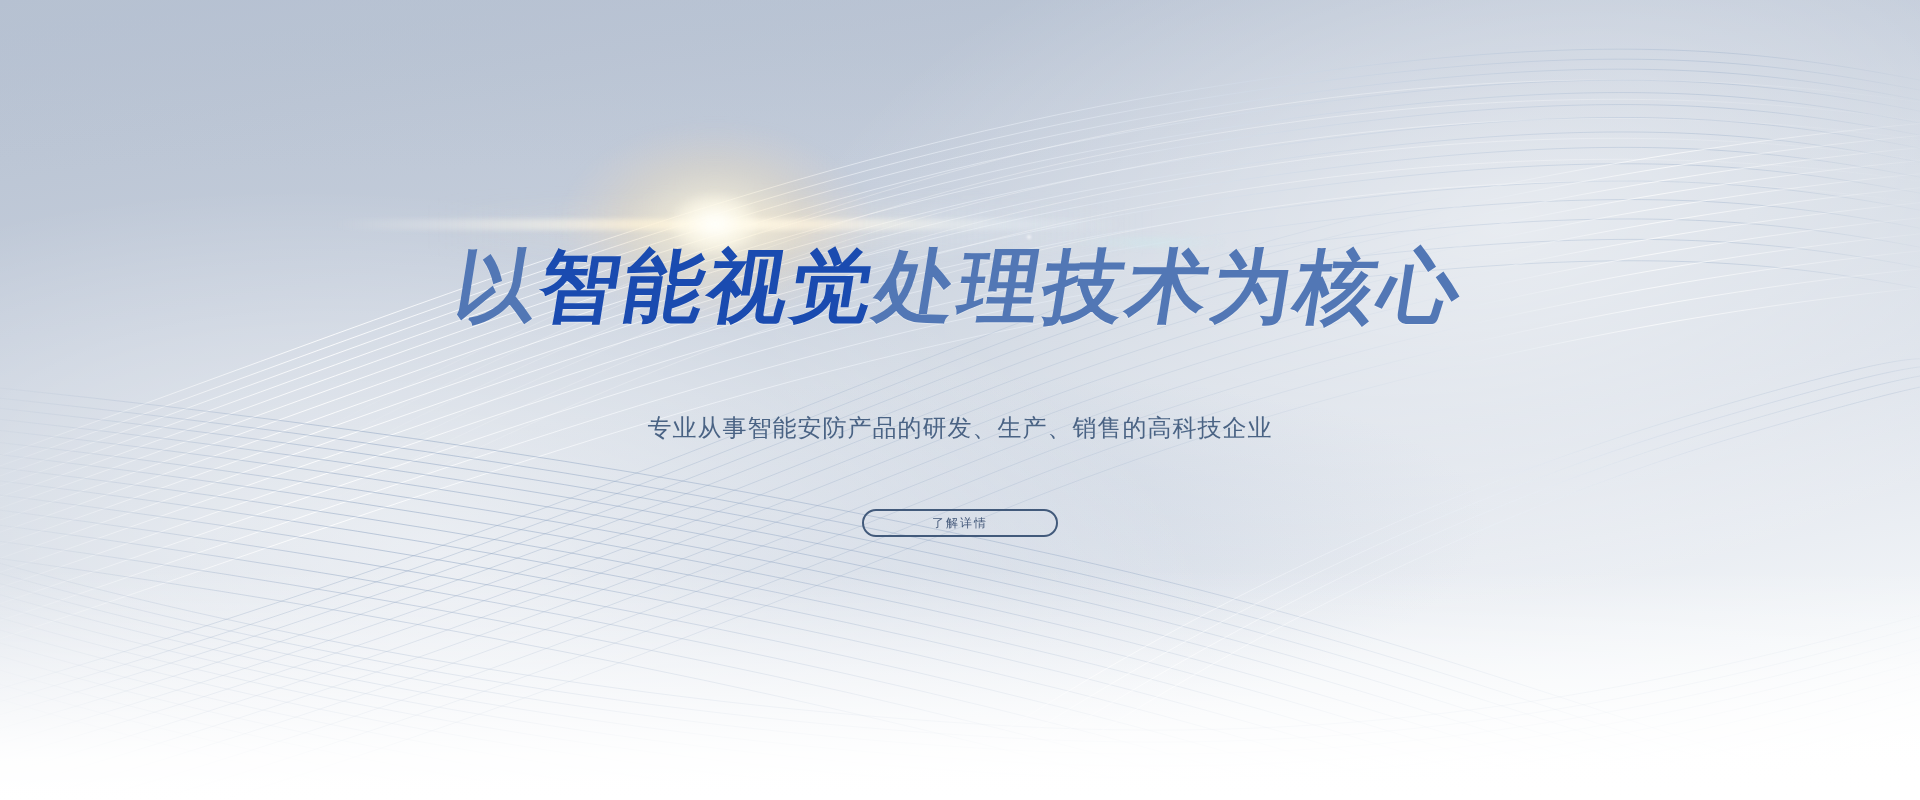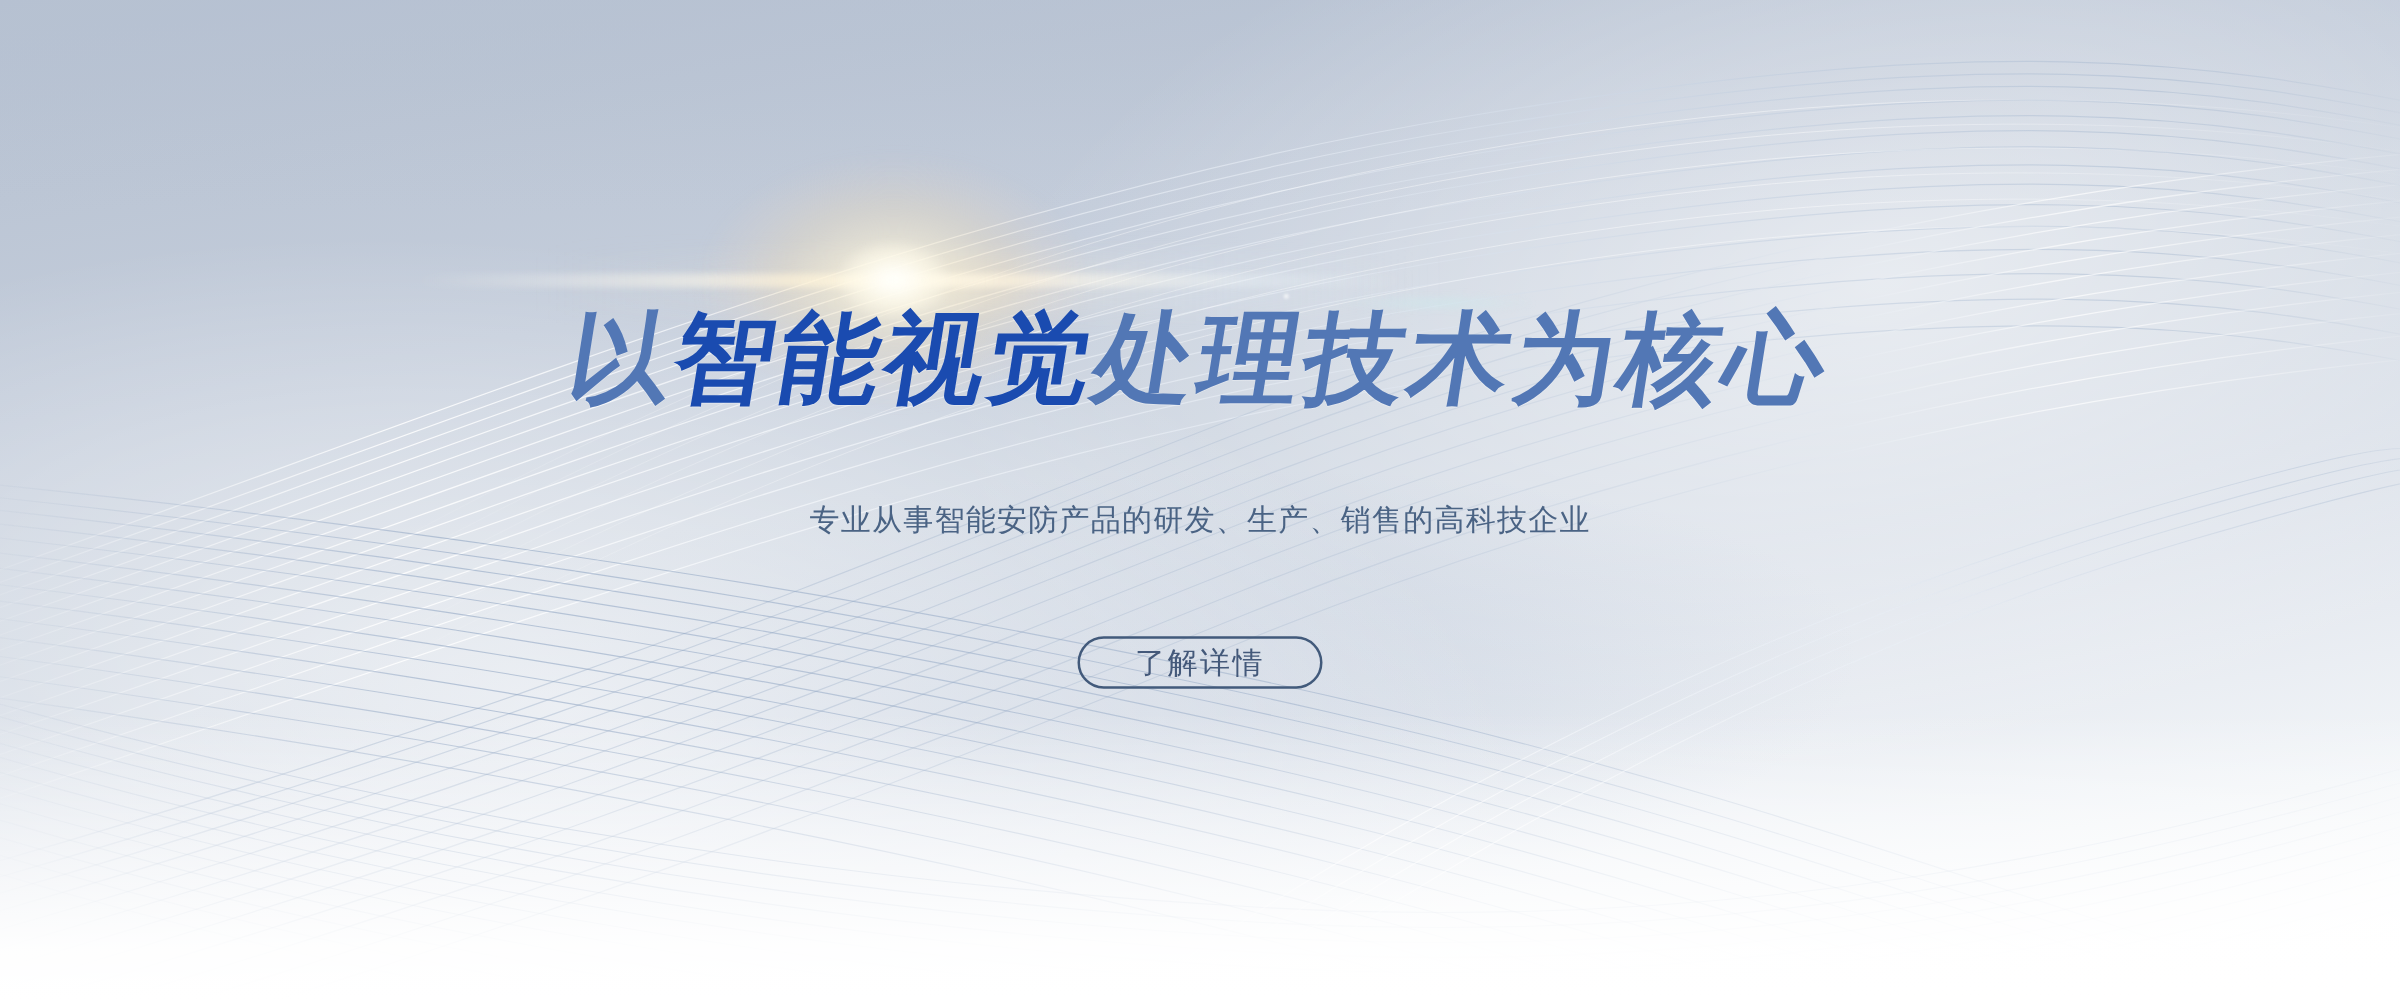--- a/index.html
+++ b/index.html
@@ -229,21 +229,21 @@
   }
 
   .headline .seg-light { color: #5277b5; }
   .headline .seg-dark  { color: #1a4bb0; }
 
   .subtitle {
     position: absolute;
     left: 0;
     right: 0;
     top: 400px;
-    margin: 0;
+    margin: 12px;
     font-size: 24px;
     line-height: 1.4;
     font-weight: 400;
     letter-spacing: 1px;
     color: #4a6384;
     white-space: nowrap;
     font-family: "DejaVu Sans", "Liberation Sans", sans-serif;
   }
 
   .cta-wrap {
@@ -253,27 +253,27 @@
     top: 509px;
     display: flex;
     justify-content: center;
   }
 
   .cta-button {
     display: inline-flex;
     align-items: center;
     justify-content: center;
     width: 196px;
-    height: 42px;
+    height: 28px;
     box-sizing: border-box;
     border: 2px solid #425a7b;
     border-radius: 23px;
     background: transparent;
     color: #44597a;
-    font-size: 24px;
+    font-size: 12px;
     letter-spacing: 2px;
     font-family: "DejaVu Sans", "Liberation Sans", sans-serif;
     cursor: pointer;
     transition: background 0.2s, color 0.2s;
   }
 </style>
 </head>
 <body>
 
 <div id="hero-banner">

